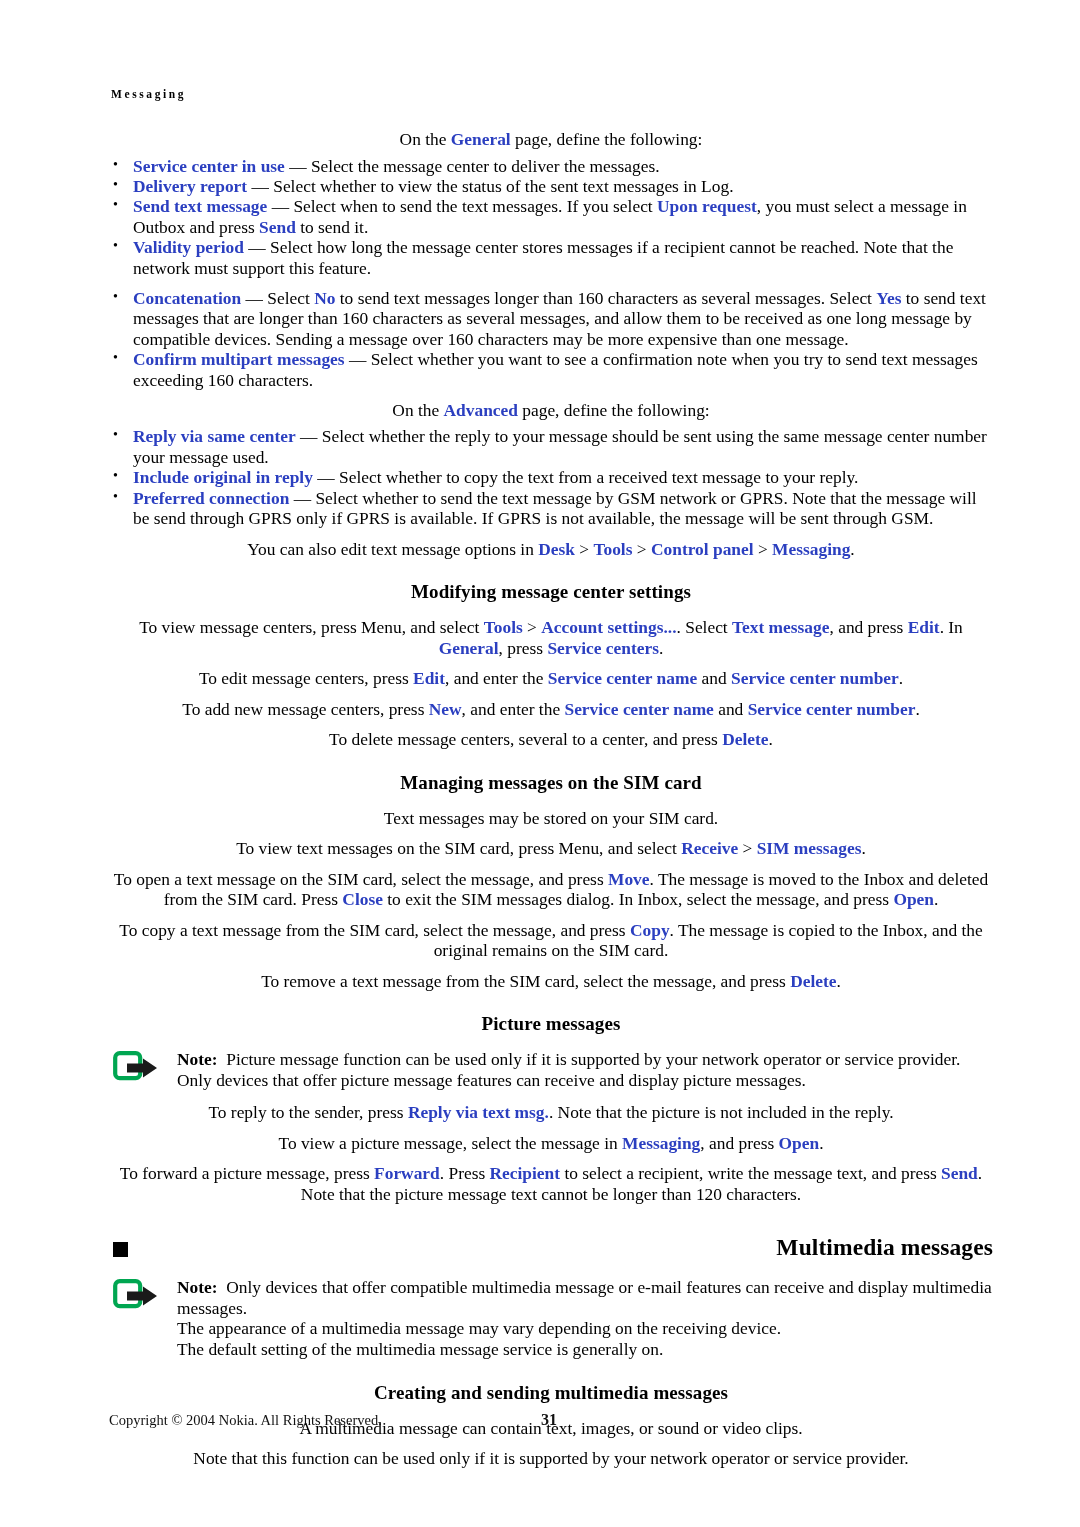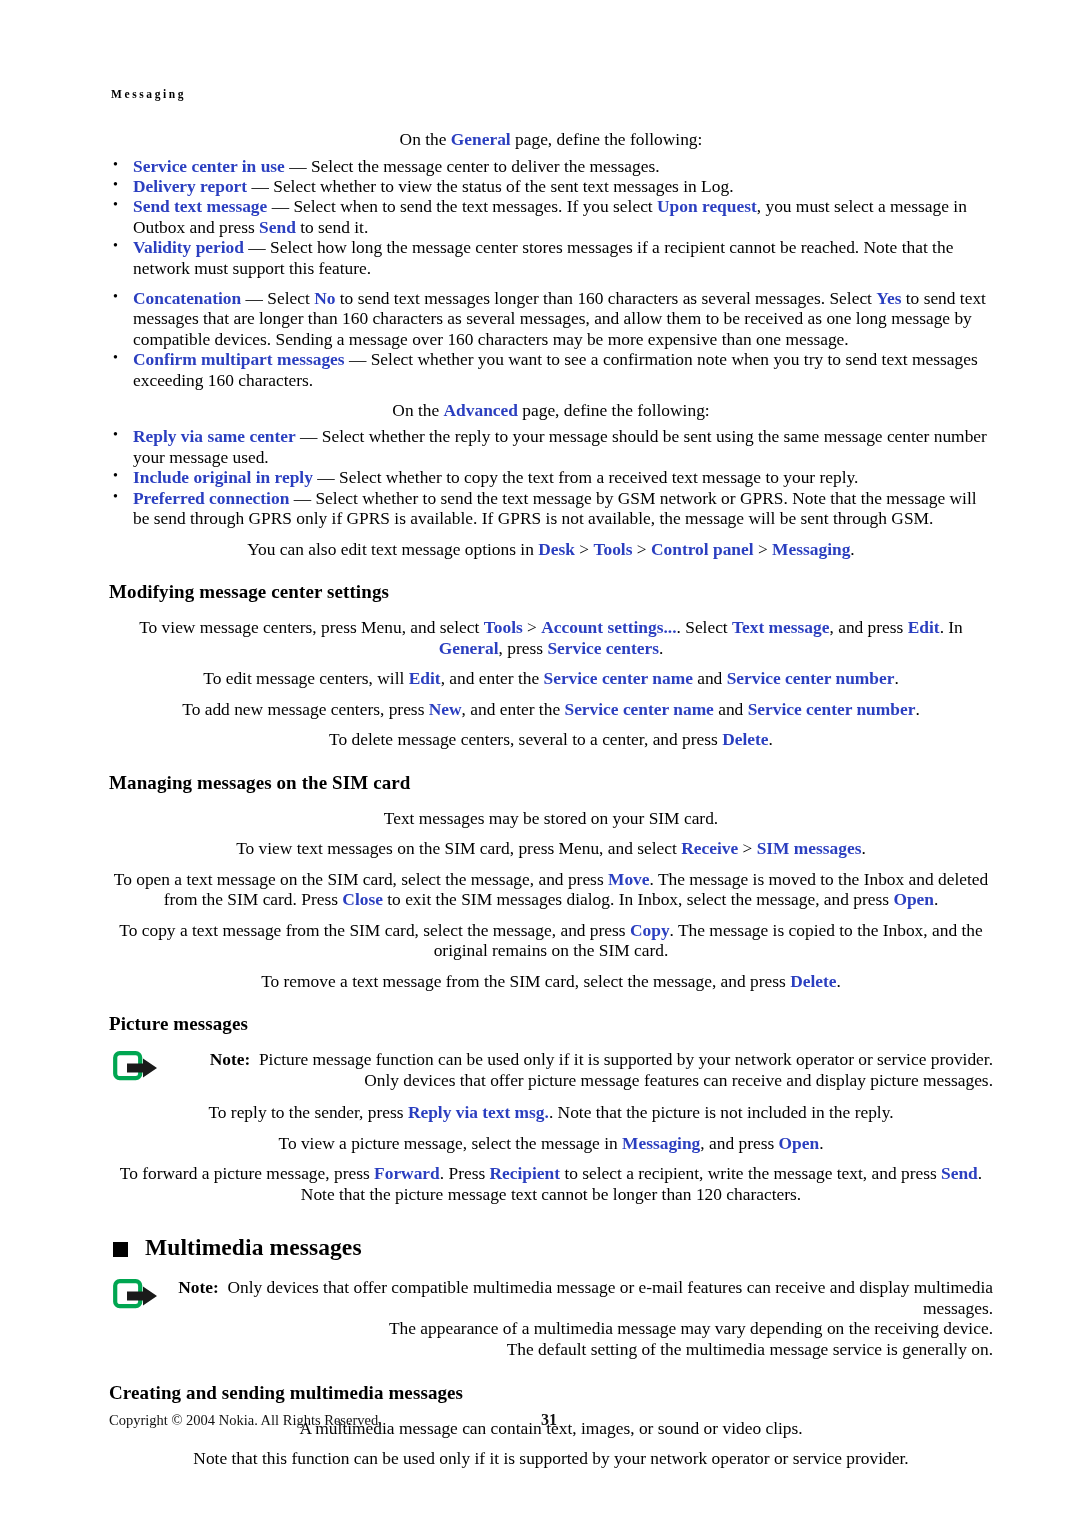--- a/index.html
+++ b/index.html
@@ -77,46 +77,47 @@
     font-weight: bold;
   }
 
   
   h3.sub {
     font-family: "Liberation Serif", "DejaVu Serif", serif;
     font-size: 19px;
     font-weight: bold;
     margin: 22px 0 14px 0;
     letter-spacing: 0.1px;
+    text-align: center;
   }
   h2.chapter {
     font-family: "Liberation Serif", "DejaVu Serif", serif;
     font-size: 23.5px;
     font-weight: bold;
     margin: 30px 0 16px 0;
     position: relative;
     padding-left: 36px;
     letter-spacing: 0.1px;
+    text-align: right;
   }
   h2.chapter .sqbullet {
     position: absolute;
     left: 4px;
     top: 8px;
     width: 15px;
     height: 15px;
     background: #000;
     display: inline-block;
   }
 
   
   .note {
     display: flex;
     align-items: flex-start;
     margin: 6px 0 12px 0;
-    text-align: right;
   }
   .note-icon {
     flex: 0 0 auto;
     width: 48px;
     height: 34px;
     margin-left: 4px;
     margin-top: 2px;
     margin-right: 16px;
     position: relative;
   }
@@ -182,21 +183,21 @@
       <li><span class="term">Reply via same center</span><span>  — </span><span>Select whether the reply to your message should be sent using the same message center number your message used.</span></li>
       <li><span class="term">Include original in reply</span><span>  — </span><span>Select whether to copy the text from a received text message to your reply.</span></li>
       <li><span class="term">Preferred connection</span><span> — </span><span>Select whether to send the text message by GSM network or GPRS. Note that the message will be send through GPRS only if GPRS is available. If GPRS is not available, the message will be sent through GSM.</span></li>
     </ul>
 
     <p class="para gap-lg"><span>You can also edit text message options in </span><span class="term">Desk</span><span> &gt; </span><span class="term">Tools</span><span> &gt; </span><span class="term">Control panel</span><span> &gt; </span><span class="term">Messaging</span><span>.</span></p>
 
     <h3 class="sub">Modifying message center settings</h3>
 
     <p class="para"><span>To view message centers, press Menu, and select </span><span class="term">Tools</span><span> &gt; </span><span class="term">Account settings...</span><span>. Select </span><span class="term">Text message</span><span>, and press </span><span class="term">Edit</span><span>. In </span><span class="term">General</span><span>, press </span><span class="term">Service centers</span><span>.</span></p>
-    <p class="para"><span>To edit message centers, will </span><span class="term">Edit</span><span>, and enter the </span><span class="term">Service center name</span><span> and </span><span class="term">Service center number</span><span>.</span></p>
+    <p class="para"><span>To edit message centers, press </span><span class="term">Edit</span><span>, and enter the </span><span class="term">Service center name</span><span> and </span><span class="term">Service center number</span><span>.</span></p>
     <p class="para"><span>To add new message centers, press </span><span class="term">New</span><span>, and enter the </span><span class="term">Service center name</span><span> and </span><span class="term">Service center number</span><span>.</span></p>
     <p class="para"><span>To delete message centers, several to a center, and press </span><span class="term">Delete</span><span>.</span></p>
 
     <h3 class="sub">Managing messages on the SIM card</h3>
 
     <p class="para"><span>Text messages may be stored on your SIM card.</span></p>
     <p class="para"><span>To view text messages on the SIM card, press Menu, and select </span><span class="term">Receive</span><span> &gt; </span><span class="term">SIM messages</span><span>.</span></p>
     <p class="para"><span>To open a text message on the SIM card, select the message, and press </span><span class="term">Move</span><span>. The message is moved to the Inbox and deleted from the SIM card. Press </span><span class="term">Close</span><span> to exit the SIM messages dialog. In Inbox, select the message, and press </span><span class="term">Open</span><span>.</span></p>
     <p class="para"><span>To copy a text message from the SIM card, select the message, and press </span><span class="term">Copy</span><span>. The message is copied to the Inbox, and the original remains on the SIM card.</span></p>
     <p class="para"><span>To remove a text message from the SIM card, select the message, and press </span><span class="term">Delete</span><span>.</span></p>

